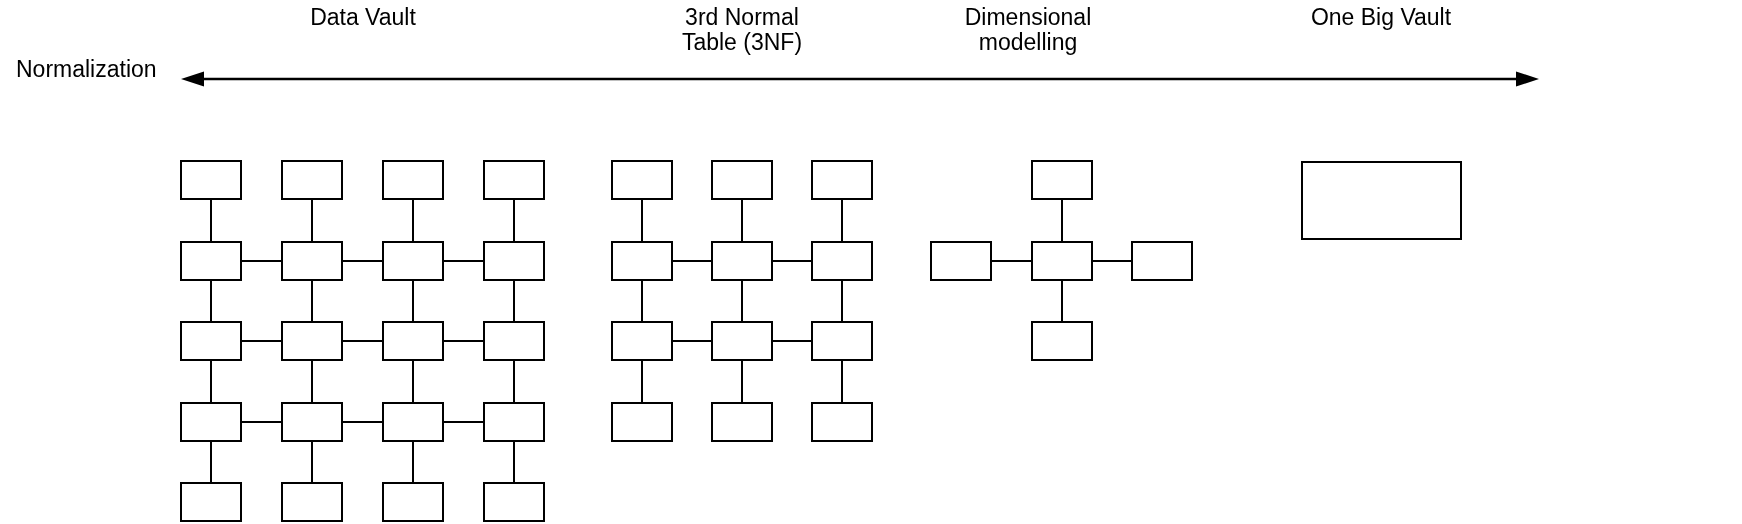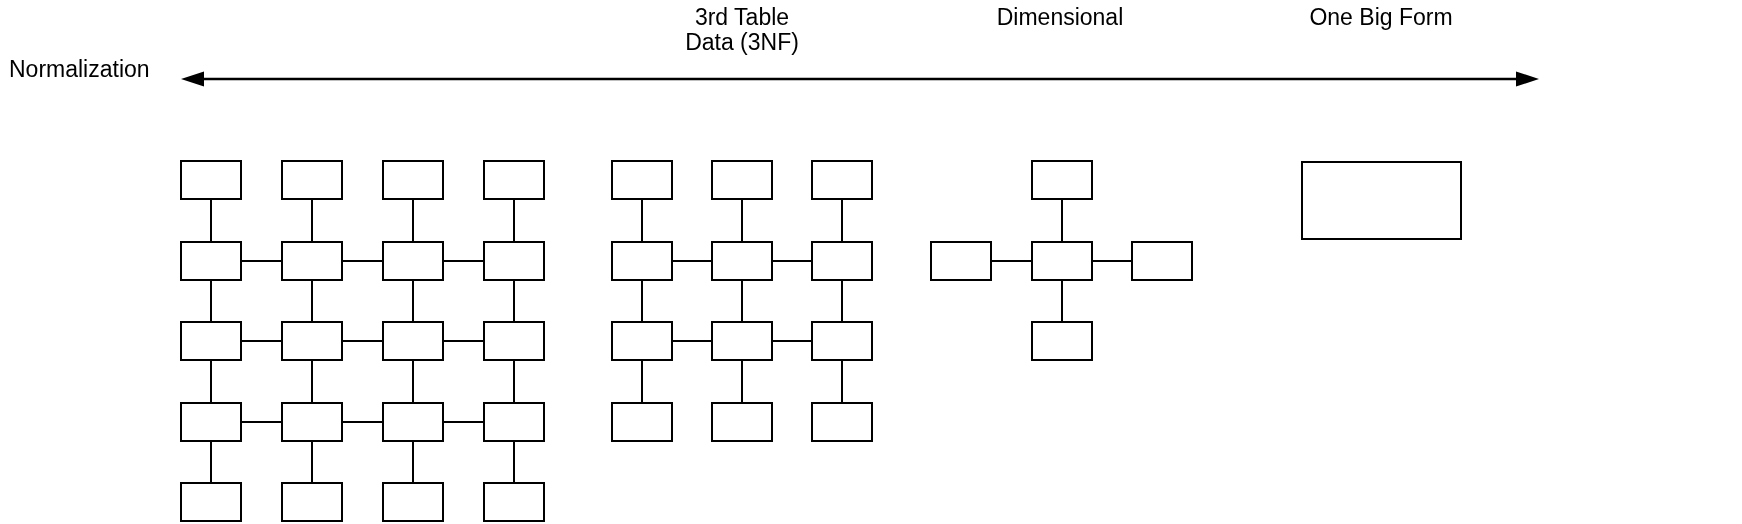--- a/index.html
+++ b/index.html
@@ -54,43 +54,45 @@
   .connector {
     position: absolute;
     background: #000000;
   }
 </style>
 </head>
 <body>
 
 <div id="canvas">
 
-  <div class="side-label" style="left:9px">Normalization</div>
+  <div class="side-label" style="left:16px">Normalization</div>
 
 
   <svg class="axis-arrow" width="1742" height="524" viewBox="0 0 1742 524">
     <line x1="198" y1="79" x2="1522" y2="79" stroke="#000000" stroke-width="2.5"></line>
     <polygon points="181,79 204,71.5 204,86.5" fill="#000000"></polygon>
     <polygon points="1539,79 1516,71.5 1516,86.5" fill="#000000"></polygon>
   </svg>
 
   <div class="method-title" style="left:213px">
+    <div>Data Vault</div>
   </div>
 
   <div class="method-title" style="left:592px">
-    <div>3rd Table</div>
-    <div>Data (3NF)</div>
+    <div>3rd Normal</div>
+    <div>Table (3NF)</div>
   </div>
 
-  <div class="method-title" style="left:910px">
+  <div class="method-title" style="left:878px">
     <div>Dimensional</div>
+    <div>modelling</div>
   </div>
 
   <div class="method-title" style="left:1231px">
-    <div>One Big Form</div>
+    <div>One Big Vault</div>
   </div>
 
   <div class="schema">
       <div class="connector" style="left: 209.75px; top: 200px; width: 2.5px; height: 41px;"></div>
       <div class="connector" style="left: 310.75px; top: 200px; width: 2.5px; height: 41px;"></div>
       <div class="connector" style="left: 411.75px; top: 200px; width: 2.5px; height: 41px;"></div>
       <div class="connector" style="left: 512.75px; top: 200px; width: 2.5px; height: 41px;"></div>
       <div class="connector" style="left: 209.75px; top: 281px; width: 2.5px; height: 40px;"></div>
       <div class="connector" style="left: 310.75px; top: 281px; width: 2.5px; height: 40px;"></div>
       <div class="connector" style="left: 411.75px; top: 281px; width: 2.5px; height: 40px;"></div>

